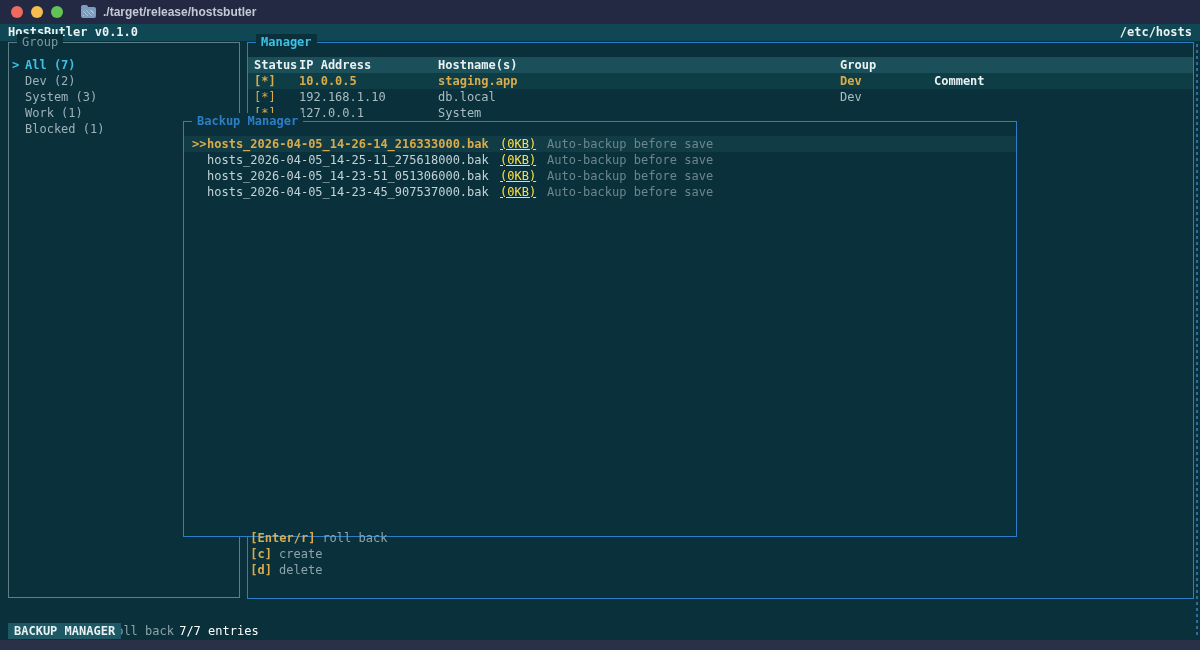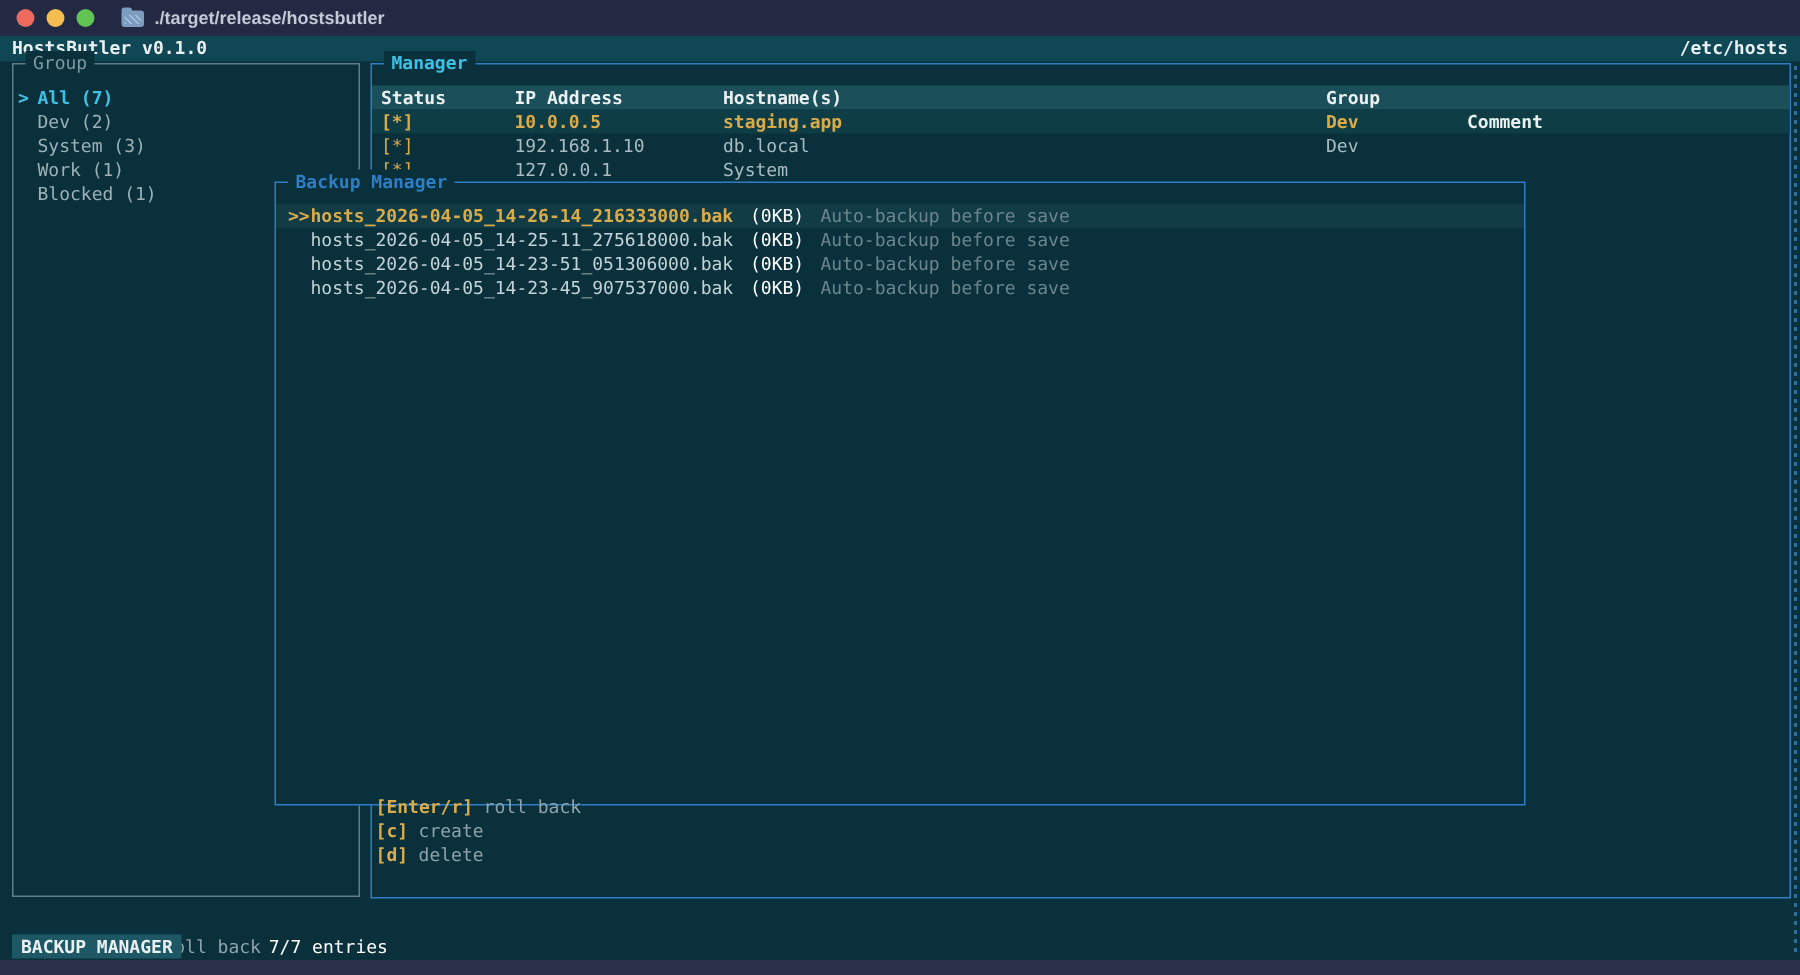--- a/index.html
+++ b/index.html
@@ -55,37 +55,37 @@
   .g-item.sel, .g-item.sel .g-label { color:#3fc0e5; font-weight:bold; }
 
   .entries-panel { left:247px; top:42px; width:947px; height:557px; border-color:#2d7ec6; }
   .entries-panel .panel-title { color:#3fc0e5; font-weight:bold; }
   .entries-body { padding-top:14px; }
   .e-row { height:16px; display:flex; white-space:pre; padding-left:6px; }
   .e-row.head { background:#1b4f59; color:#e9f1f2; font-weight:bold; }
   .e-row.sel  { background:#0f3d45; color:#d9ab4a; font-weight:bold; }
   .e-row.sel .c-status { color:#d9ab4a; }
   .col-status { width:45px; }
-  .col-ip     { width:139px;margin-left:44px; }
+  .col-ip     { width:139px; }
   .col-host   { width:402px; }
   .col-group  { width:94px; }
   .col-comment{ flex:1;margin-top:16px; }
   .c-status { color:#d9ab4a; }
 
   
   .modal {
     position:absolute; left:183px; top:121px; width:834px; height:416px;
     background:#0a313b; border:1px solid #2d7ec6;
   }
   .modal .panel-title { color:#2d7ec6; font-weight:bold; }
   .b-list { padding-top:14px; }
   .b-row { height:16px; display:flex; white-space:pre; color:#c3d2d6; }
   .b-marker { width:23px; padding-left:8px; color:#d9ab4a; font-weight:bold; }
   .b-file { width:293px; }
-  .b-size { width:47px; color:#ffffff; }
+  .b-size { width:47px; color:#fde047;text-decoration:underline; }
   .b-desc { color:#6d868e; }
   .b-row.sel { background:#113c46; }
   .b-row.sel .b-file { color:#d9ab4a; font-weight:bold; }
   .modal-hints {
     position:absolute; left:23px; bottom:6px; height:16px;
     white-space:pre; color:#8fa3aa;
   }
   .key { color:#d9ab4a; font-weight:bold; }
   .hint-pair { margin-right:14px; }
   .hint-pair .key { margin-right:7px; }

